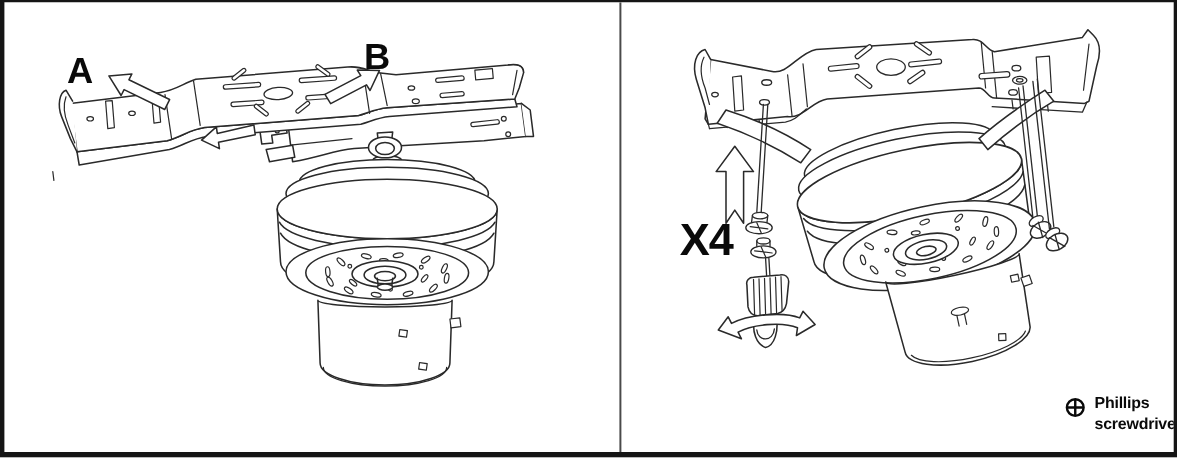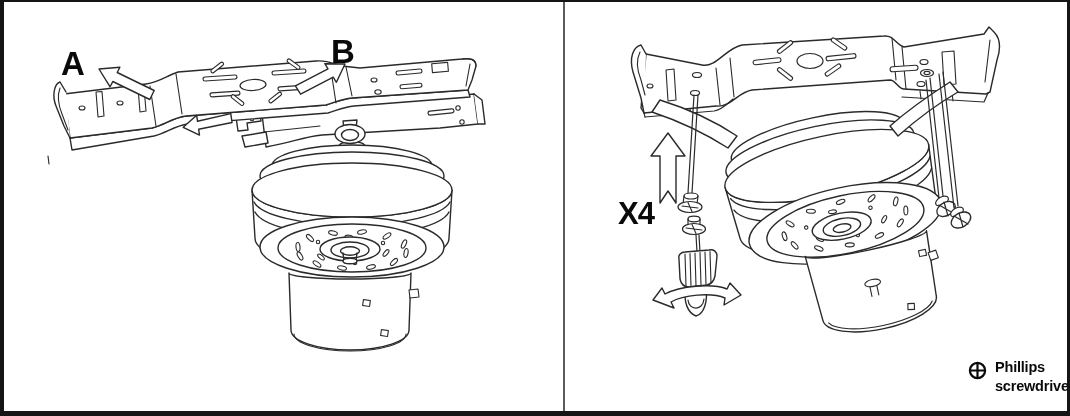--- a/index.html
+++ b/index.html
@@ -15,21 +15,21 @@
   .frame svg.canvas{position:absolute;inset:0;width:100%;height:100%;}
   .biglabel{
     position:absolute;
     font-weight:900;
     color:#0a0a0a;
     font-size:33px;
     line-height:1;
     letter-spacing:-1px;
     user-select:none;
   }
-  #label-x4{font-size:31px;}
+  #label-x4{font-size:41px;}
   .tool-note{
     position:absolute;left:964px;top:356px;
     display:flex;align-items:flex-start;gap:8px;
     color:#0a0a0a;
   }
   .tool-note .txt{
     font-size:14.5px;font-weight:700;line-height:1.32;letter-spacing:-0.2px;
   }
   .tool-note svg{display:block;margin-top:3px;}
 </style>

